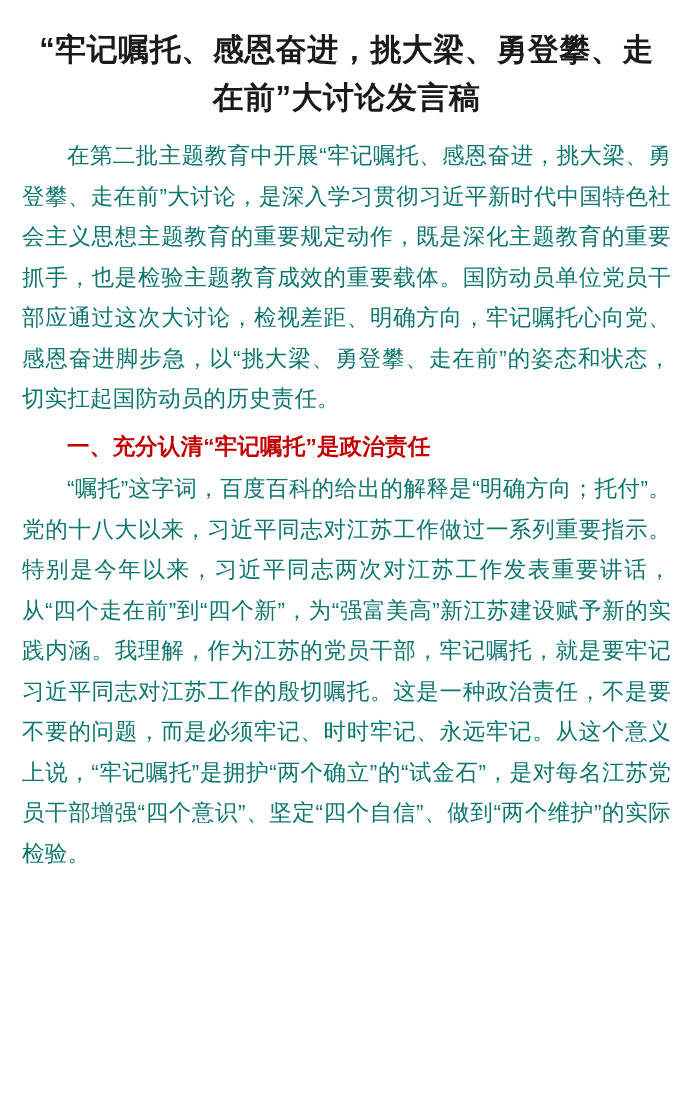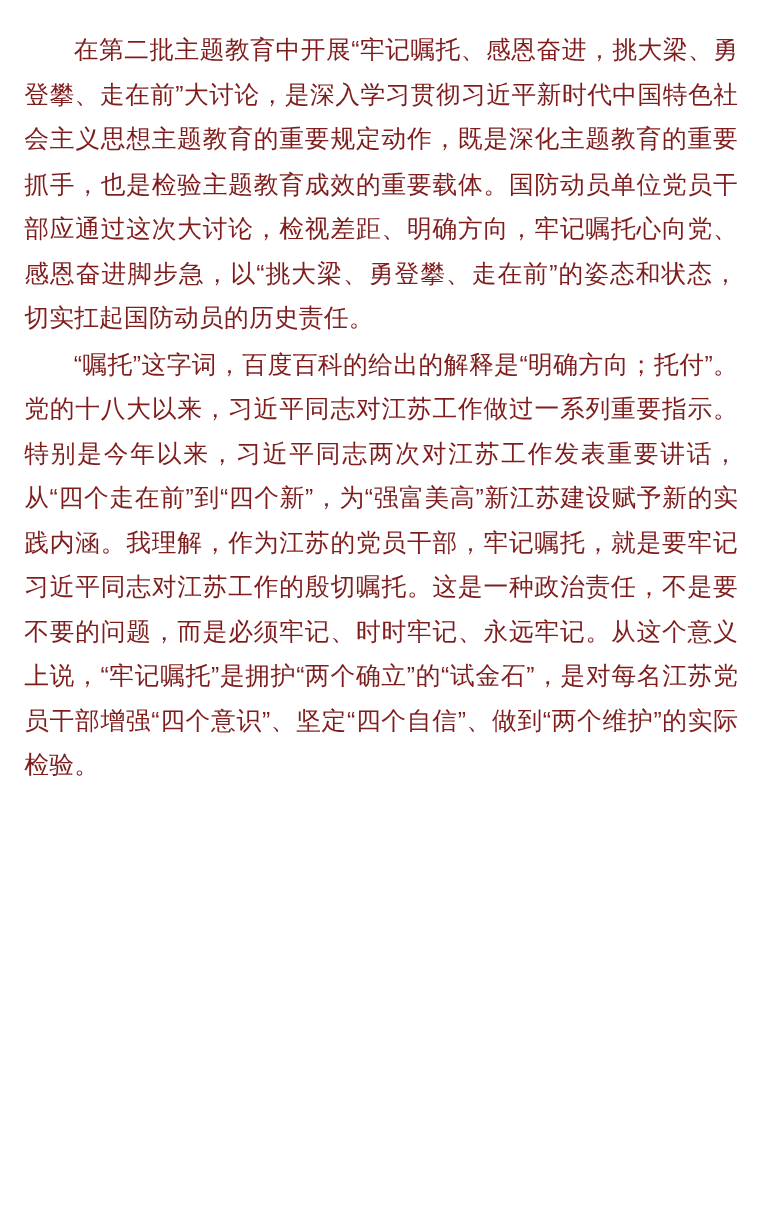--- a/index.html
+++ b/index.html
@@ -29,37 +29,39 @@
     margin: 0 0 14px 0;
     padding: 0 4px;
   }
   .para {
     font-size: 22.5px;
     line-height: 1.80;
     text-align: justify;
     text-justify: inter-ideograph;
     text-indent: 2em;
     margin: 0 0 2px 0;
-    color: #7f1d1d;
+    color: #0f766e;
     letter-spacing: 0.2px;
   }
   .heading {
     font-size: 22.5px;
     line-height: 1.80;
     font-weight: bold;
     color: #c00000;
     text-indent: 2em;
     margin: 7px 0 2px 0;
     letter-spacing: 0.2px;
   }
 </style>
 </head>
 <body>
 
 <div class="page">
 
+  <h1 class="doc-title">“牢记嘱托、感恩奋进，挑大梁、勇登攀、走在前”大讨论发言稿</h1>
 
   <p class="para">在第二批主题教育中开展“牢记嘱托、感恩奋进，挑大梁、勇登攀、走在前”大讨论，是深入学习贯彻习近平新时代中国特色社会主义思想主题教育的重要规定动作，既是深化主题教育的重要抓手，也是检验主题教育成效的重要载体。国防动员单位党员干部应通过这次大讨论，检视差距、明确方向，牢记嘱托心向党、感恩奋进脚步急，以“挑大梁、勇登攀、走在前”的姿态和状态，切实扛起国防动员的历史责任。</p>
 
+  <p class="heading">一、充分认清“牢记嘱托”是政治责任</p>
 
   <p class="para">“嘱托”这字词，百度百科的给出的解释是“明确方向；托付”。党的十八大以来，习近平同志对江苏工作做过一系列重要指示。特别是今年以来，习近平同志两次对江苏工作发表重要讲话，从“四个走在前”到“四个新”，为“强富美高”新江苏建设赋予新的实践内涵。我理解，作为江苏的党员干部，牢记嘱托，就是要牢记习近平同志对江苏工作的殷切嘱托。这是一种政治责任，不是要不要的问题，而是必须牢记、时时牢记、永远牢记。从这个意义上说，“牢记嘱托”是拥护“两个确立”的“试金石”，是对每名江苏党员干部增强“四个意识”、坚定“四个自信”、做到“两个维护”的实际检验。</p>
 
 </div>
 
 </body></html>

